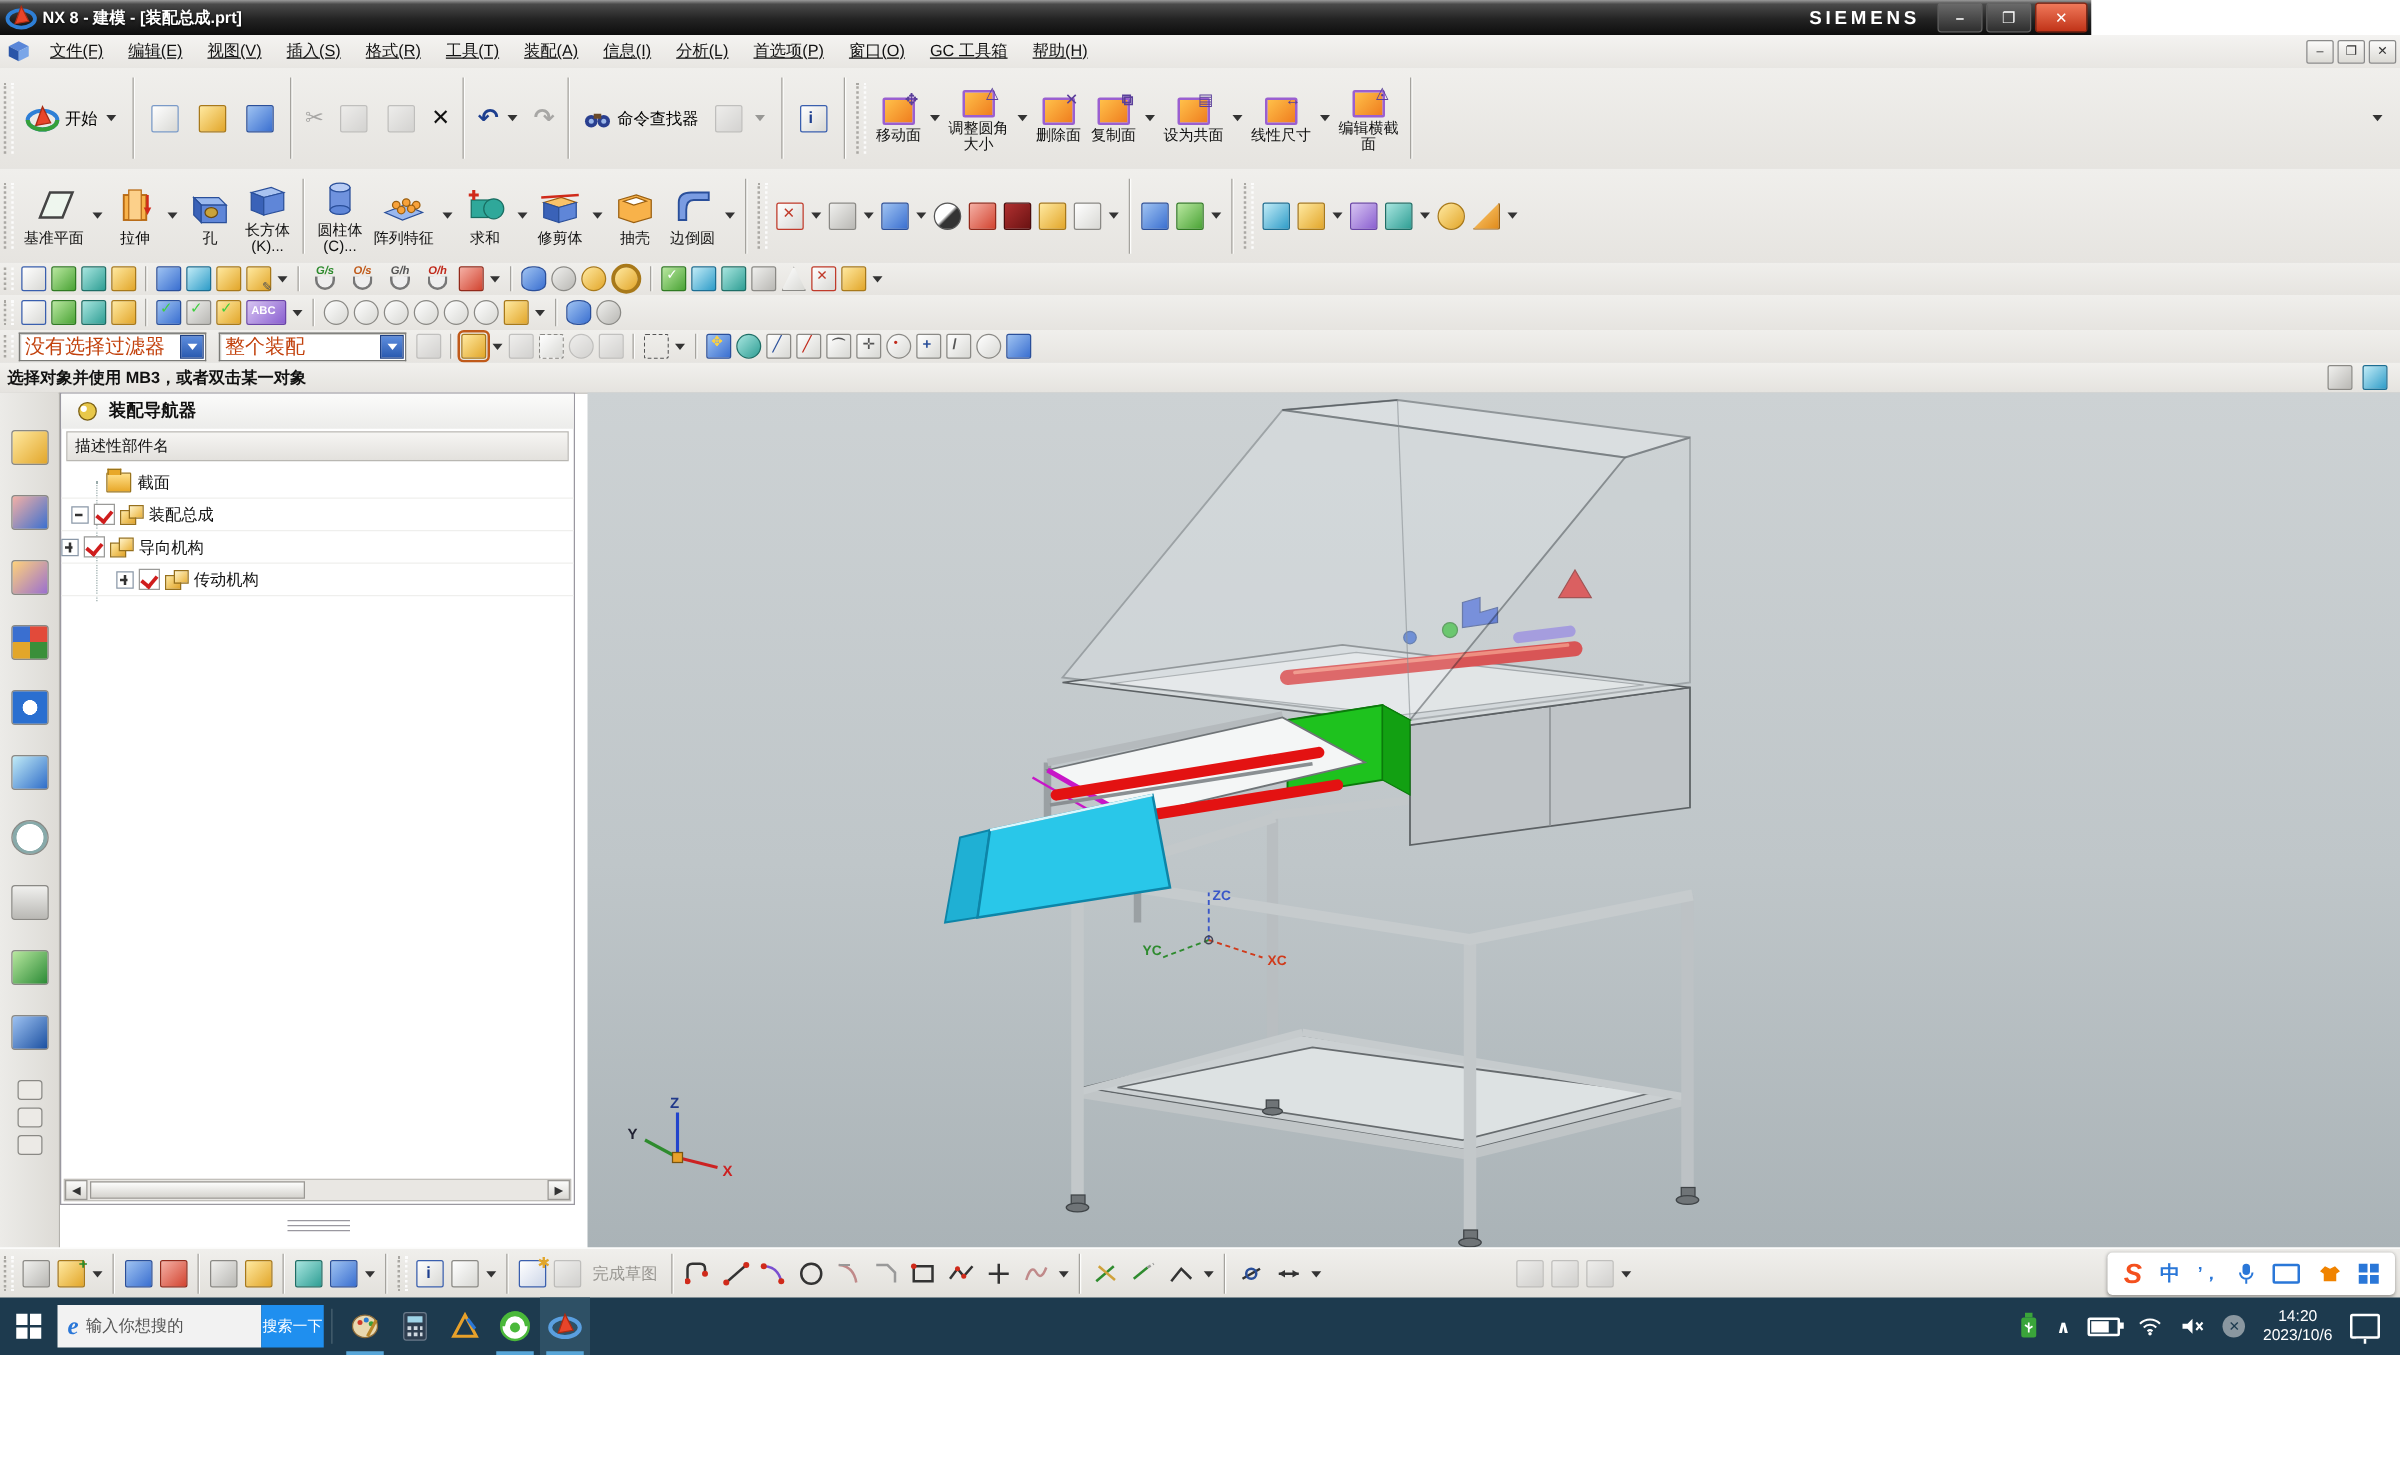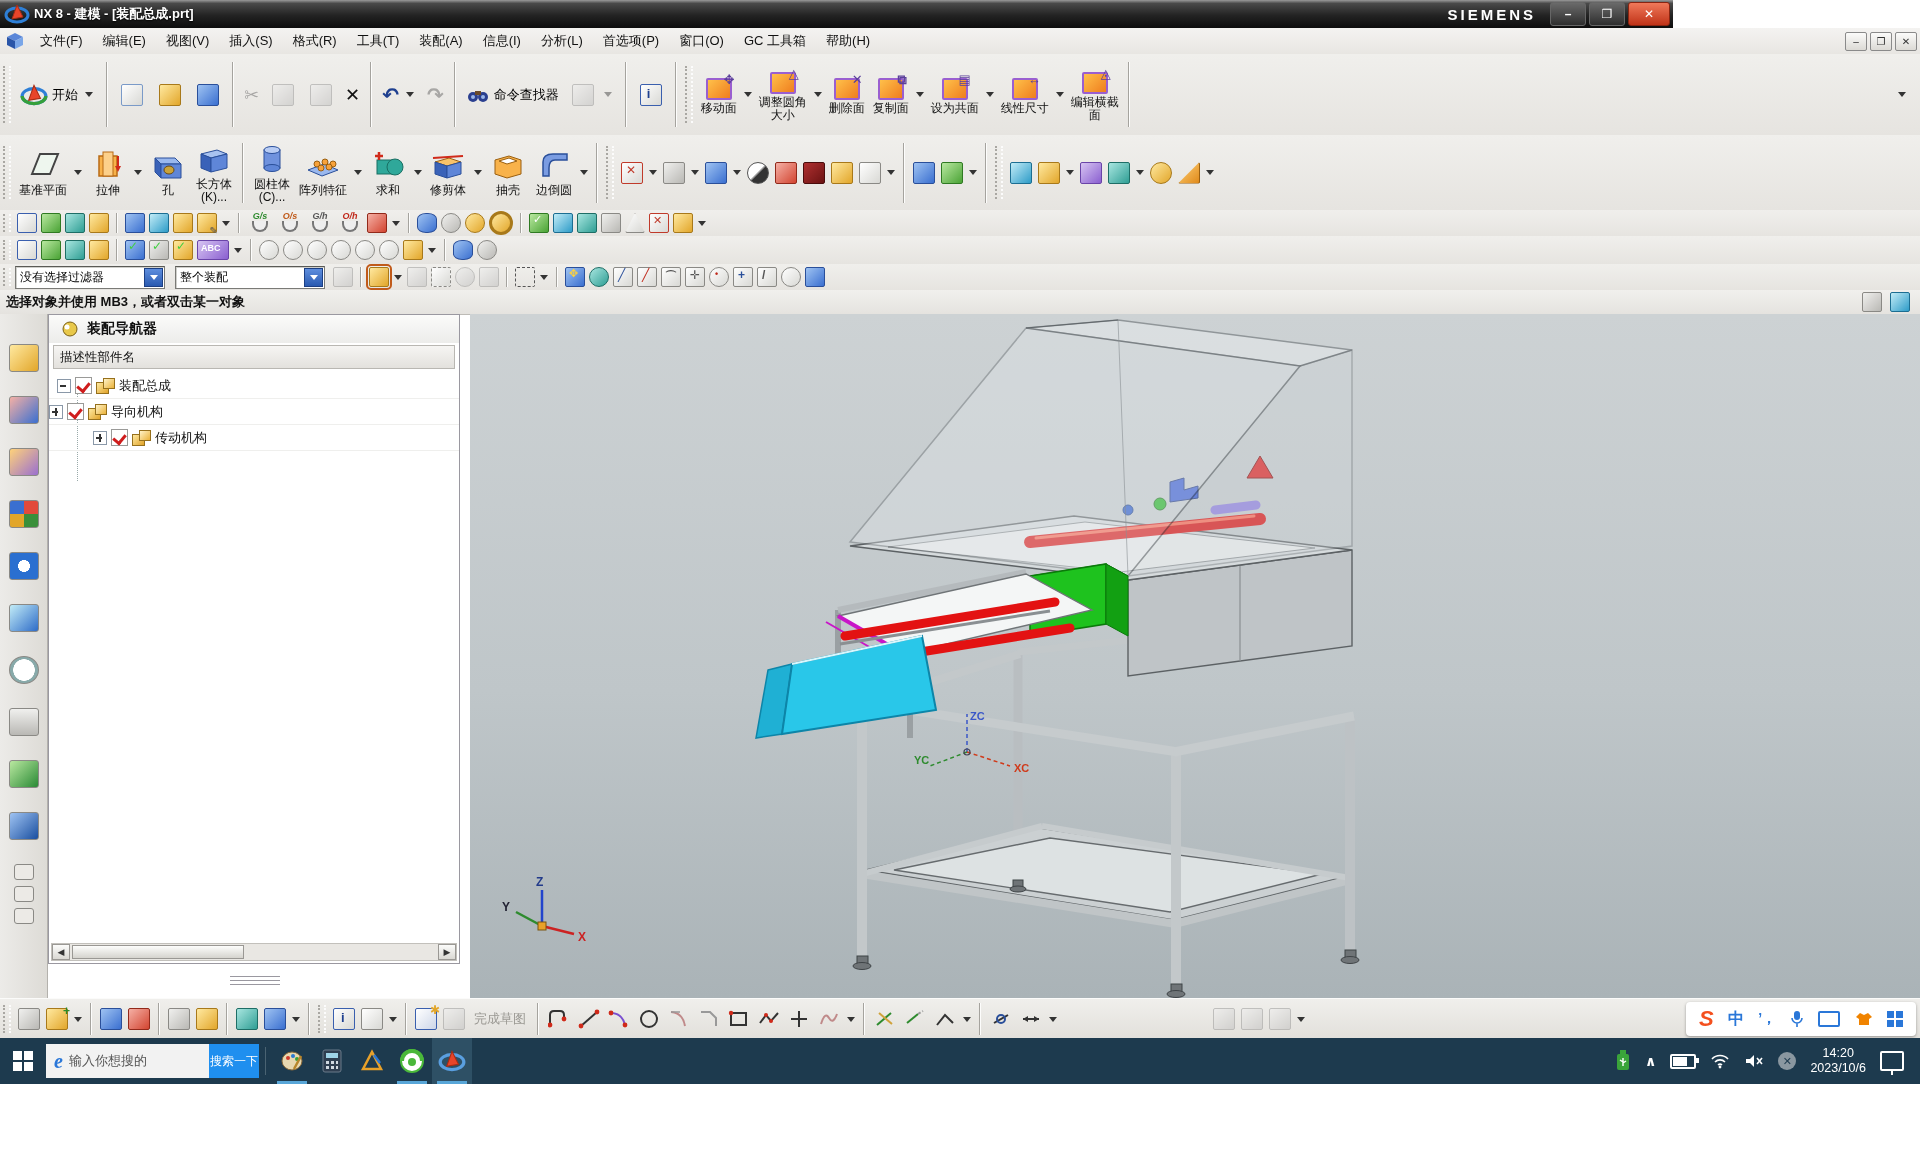--- a/index.html
+++ b/index.html
@@ -13,21 +13,21 @@
     display:flex;align-items:center;color:#fff;}
   #titlebar .title{font-weight:bold;font-size:13px;margin-left:4px;text-shadow:0 1px 2px #000;}
   #titlebar .brand{margin-left:auto;font-weight:bold;letter-spacing:3px;font-size:15px;margin-right:14px;}
   .winbtn{width:34px;height:22px;margin-right:3px;border-radius:3px;border:1px solid #666;
     background:linear-gradient(180deg,#6a6a6a,#2e2e2e);color:#fff;display:flex;align-items:center;justify-content:center;
     font-size:12px;font-weight:bold;cursor:default;}
   .winbtn.close{background:linear-gradient(180deg,#f0795a,#c03318);border-color:#8a2410;width:40px;}
   
   #menubar{left:0;top:28px;width:1920px;height:26px;background:linear-gradient(180deg,#f4f3f1,#e8e6e2);
     border-bottom:1px solid #c9c7c2;display:flex;align-items:center;color:#111;font-size:13px;}
-  #menubar .mitem{padding:3px 10px;cursor:default;}
+  #menubar .mitem{padding:3px 10px;cursor:default;text-decoration:underline;}
   .mdibtn{width:20px;height:17px;border:1px solid #8a8a8a;border-radius:2px;margin-right:3px;
     background:linear-gradient(180deg,#fbfbfa,#dcdad5);display:flex;align-items:center;justify-content:center;
     font-size:10px;color:#333;}
   
   .tbar{left:0;width:1920px;background:linear-gradient(180deg,#f0efec,#e6e4e0);
     border-bottom:1px solid #c6c4bf;display:flex;align-items:center;}
   .grip{width:4px;height:70%;border-left:2px dotted #a9a7a2;border-right:2px dotted #fcfcfc;margin:0 4px 0 3px;}
   .sep{width:0;height:80%;border-left:1px solid #a5a39e;border-right:1px solid #fdfdfc;margin:0 5px;}
   .dd{width:0;height:0;border-left:4px solid transparent;border-right:4px solid transparent;border-top:5px solid #333;
       margin:0 3px;align-self:center;}
@@ -54,21 +54,21 @@
   
   .cube{width:30px;height:26px;position:relative;}
   .cube:before{content:"";position:absolute;left:2px;top:4px;width:22px;height:18px;
     background:linear-gradient(135deg,#ffc04a,#ef7d1e);border:2px solid #9a5fd0;border-radius:2px;}
   .cube .gly{position:absolute;right:-1px;top:-2px;font-size:13px;font-weight:bold;color:#5a3f9a;z-index:2;}
   
   .fsvg{width:38px;height:34px;display:block;}
   
   .combo{height:21px;background:#fff;border:1px solid #7a7a76;border-top-color:#5a5a56;display:flex;align-items:center;
      box-shadow:inset 1px 1px 0 #cfcfcb;}
-  .combo .cval{flex:1;padding:0 4px;font-size:12px;color:#000000;white-space:nowrap;overflow:hidden;}
+  .combo .cval{flex:1;padding:0 4px;font-size:16px;color:#c2410c;white-space:nowrap;overflow:hidden;}
   .combo .cbtn{width:17px;height:17px;margin:1px;background:linear-gradient(180deg,#5e8ede,#2a5ab0);
      border:1px solid #1c3f84;display:flex;align-items:center;justify-content:center;}
   .combo .cbtn i{width:0;height:0;border-left:4px solid transparent;border-right:4px solid transparent;border-top:5px solid #fff;}
   
   #promptbar{left:0;top:290px;width:1920px;height:24px;background:linear-gradient(180deg,#f1f0ed,#e5e3df);
     border-bottom:1px solid #bdbbb6;display:flex;align-items:center;font-weight:bold;font-size:13px;color:#111;}
   
   #resbar{left:0;top:314px;width:48px;height:684px;background:linear-gradient(90deg,#ecebe8,#dddbD6);
     border-right:1px solid #b3b1ac;display:flex;flex-direction:column;align-items:center;padding-top:30px;box-sizing:border-box;}
   .ric{width:28px;height:26px;border-radius:3px;margin-bottom:24px;position:relative;border:1px solid #8a8985;}
@@ -579,20 +579,24 @@
       <circle cx="9" cy="9" r="7" fill="#e8c84a" stroke="#7a5f14"></circle>
         <circle cx="6" cy="7" r="2.5" fill="#fff"></circle>
     </svg>
     <span>装配导航器</span>
   </div>
   <div class="nhead">
     <span>描述性部件名</span>
   </div>
   <div style="position:relative;margin-top:4px">
     <span class="dotline" style="left:28px;top:12px;height:96px"></span>
+    <div class="trow" style="padding-left:36px">
+      <span class="folder"></span>
+      <span>截面</span>
+    </div>
     <div class="trow" style="padding-left:8px">
       <span class="expander"></span>
       <span class="chk"></span>
       <span class="blocks"></span>
       <span>装配总成</span>
     </div>
     <div class="trow" style="">
       <span class="expander plus"></span>
       <span class="chk"></span>
       <span class="blocks"></span>

